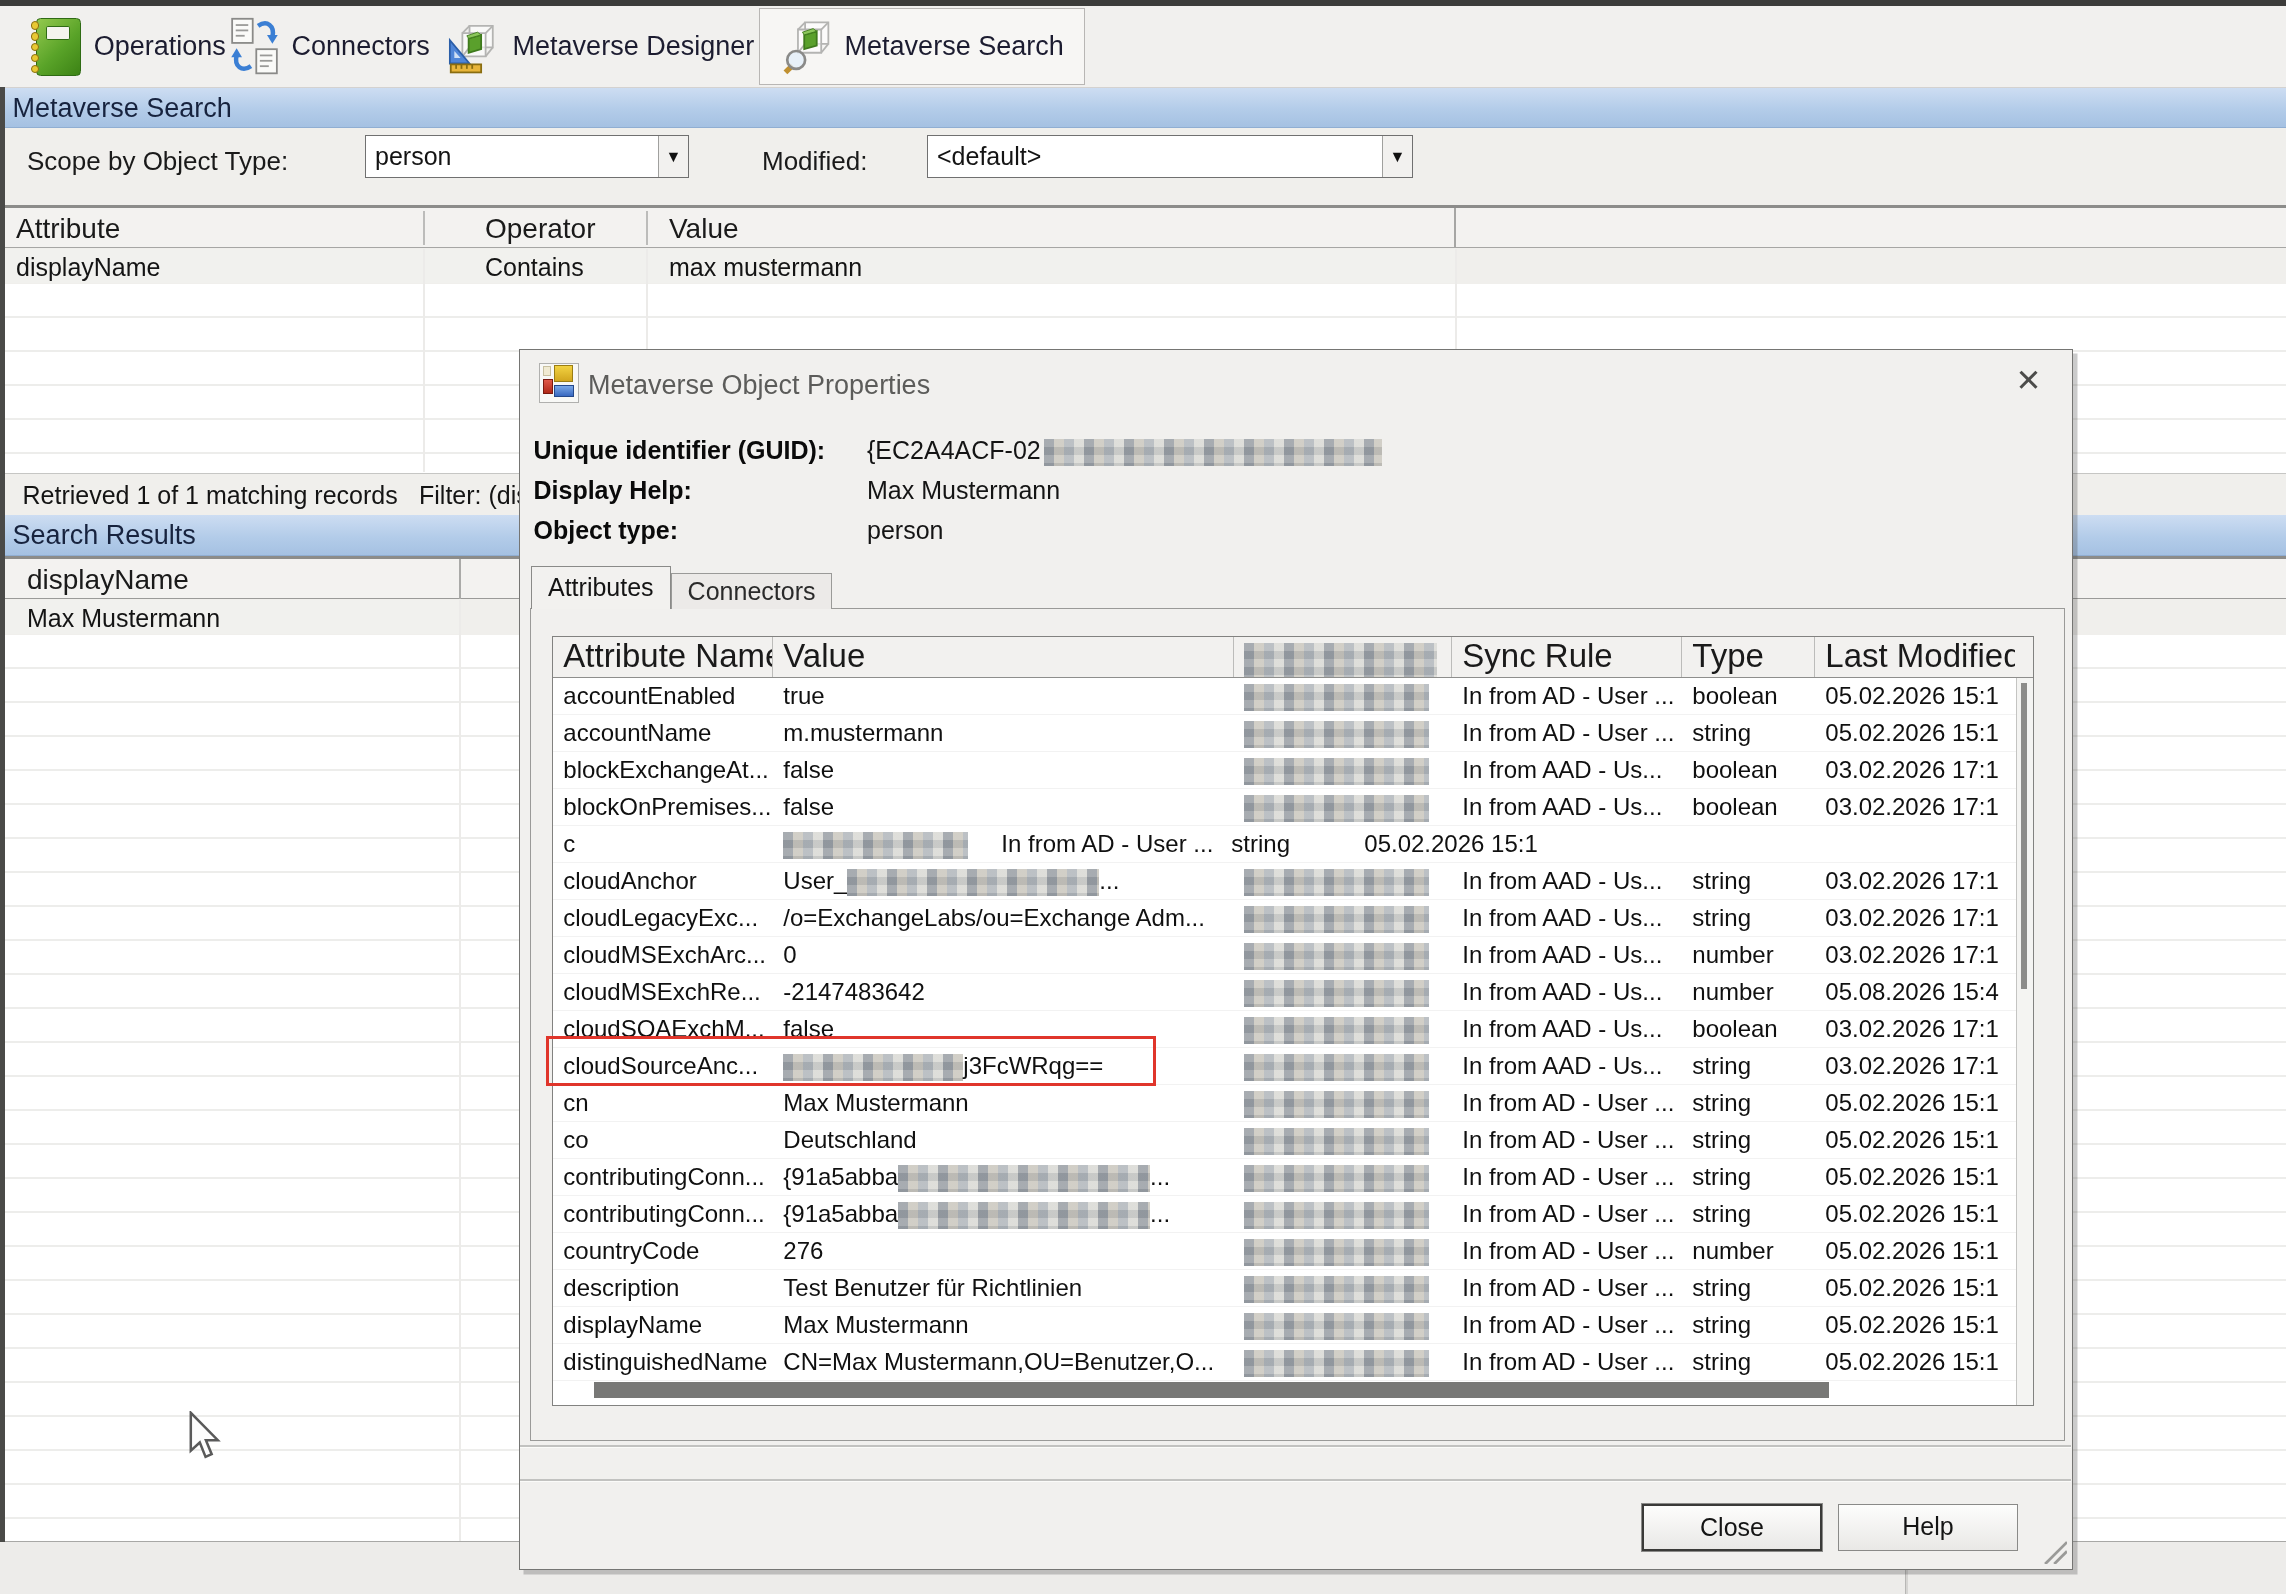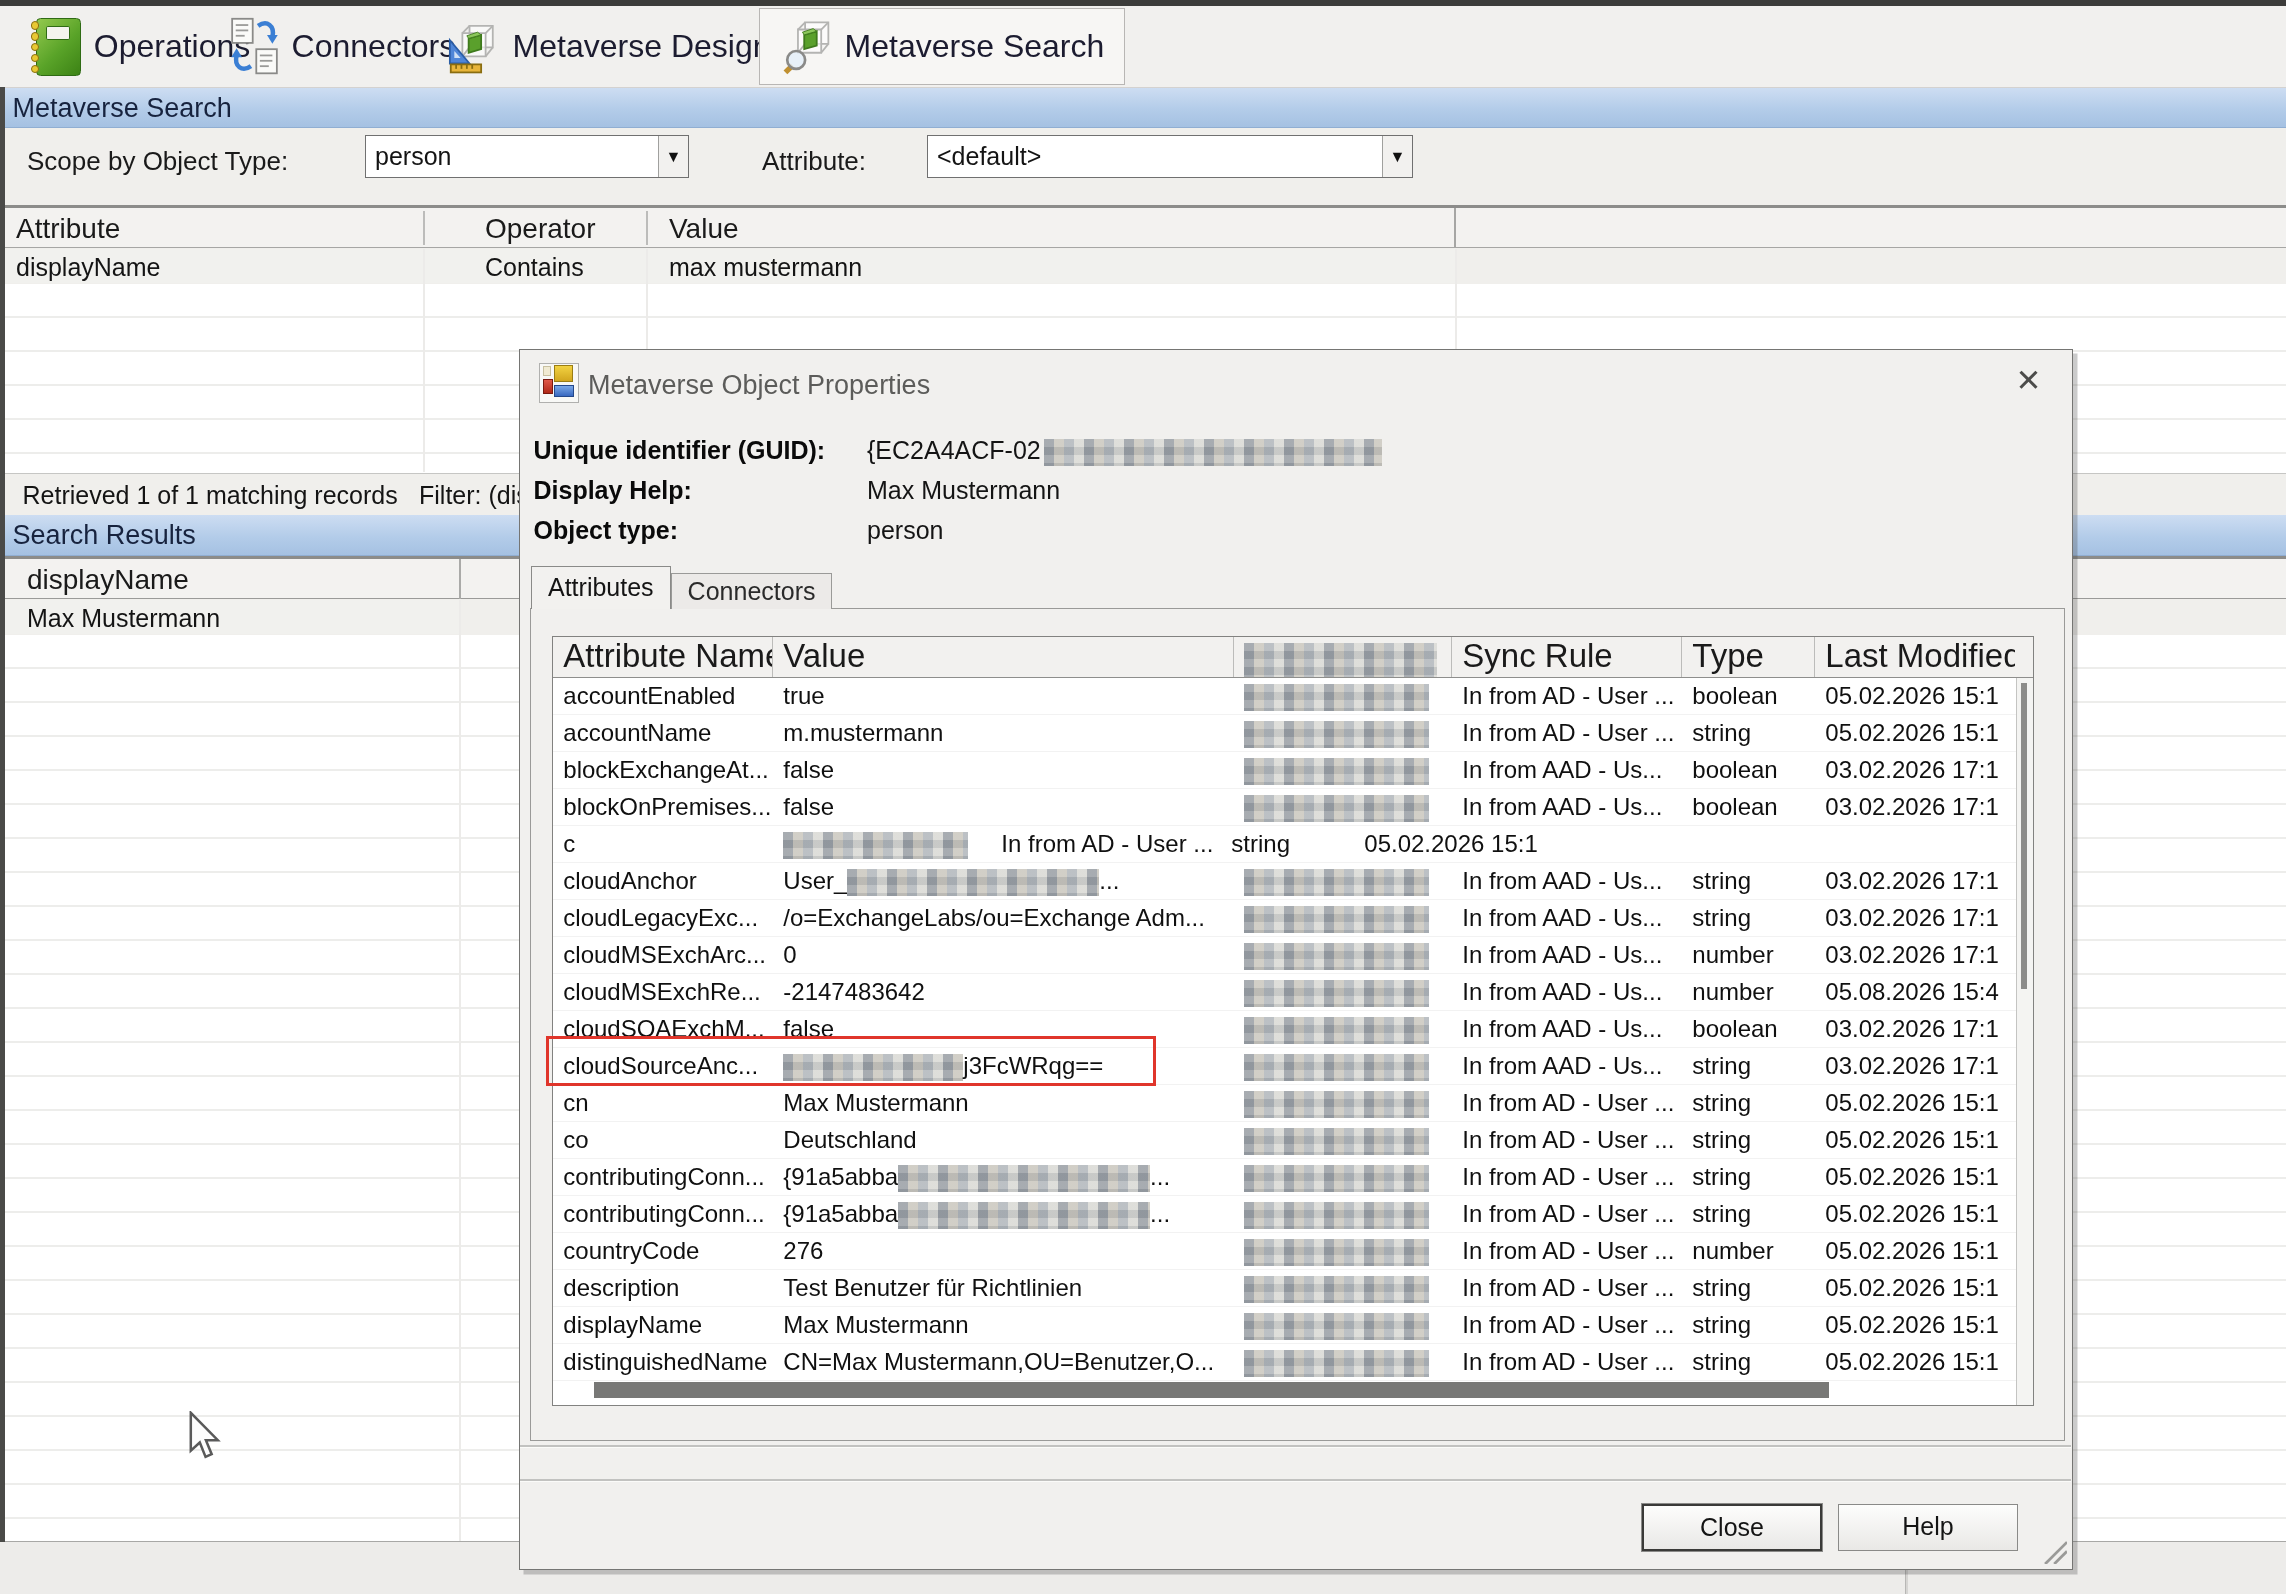--- a/index.html
+++ b/index.html
@@ -6,21 +6,21 @@
   .screen{
     position:relative;width:2286px;height:1595px;overflow:hidden;
     background:#f0efec;font-family:"Liberation Sans","DejaVu Sans",sans-serif;
     color:#141414;
   }
   
   .top-strip{position:absolute;left:0;top:0;width:2286px;height:6.3px;background:#3c3c3a;}
   .left-strip{position:absolute;left:0;top:87px;width:4.5px;height:1455px;background:#4a4a48;}
   
   .toolbar{position:absolute;left:0;top:6.3px;width:2286px;height:81px;background:#f1f0ee;border-bottom:1.8px solid #d4d2d0;}
-  .tb-item{position:absolute;top:0;height:81px;display:flex;align-items:center;gap:12.6px;font-size:32px;color:#1c1c30;}
+  .tb-item{position:absolute;top:0;height:81px;display:flex;align-items:center;gap:12.6px;font-size:27px;color:#1c1c30;}
   .tb-item.sel{background:#f7f6f4;border:0.9px solid #b8b6b4;box-sizing:border-box;padding:0 20px;top:1.8px;height:77px;}
   .tb-label{white-space:nowrap;}
   
   .op-book{position:relative;width:43px;height:56px;background:linear-gradient(135deg,#93c94e 0%,#59a328 55%,#3c8215 100%);border:1.8px solid #2f6b14;border-radius:4.5px;margin-left:7.2px;}
   .op-book i{position:absolute;left:-6.3px;width:6.3px;height:6.3px;background:#e8c832;border:0.9px solid #8a6d10;border-radius:50%;}
   .op-book .d1{top:2.7px}.op-book .d2{top:13.5px}.op-book .d3{top:24px}.op-book .d4{top:35px}.op-book .d5{top:46px}
   .op-book .lbl{position:absolute;left:9px;top:7.2px;width:21.6px;height:11.7px;background:#f4f4ee;border:0.9px solid #2f6b14;border-radius:1.8px;}
   
   .blue-bar{position:absolute;left:0;width:2286px;height:40px;background:linear-gradient(180deg,#cdddf2 0%,#b3cce9 55%,#a5c1e2 100%);border-bottom:0.9px solid #90aed2;font-size:27px;color:#17233e;line-height:40px;padding-left:12.6px;box-sizing:border-box;}
   
@@ -167,21 +167,21 @@
     </div>
   </div>
 
   <div class="blue-bar" style="top:88px;">Metaverse Search</div>
 
   <div class="fld-label" style="left:27px;top:146px;">Scope by Object Type:</div>
   <div class="combo" style="left:365px;top:135px;width:324px;">
     <span>person</span>
     <span class="btn">▼</span>
   </div>
-  <div class="fld-label" style="left:762px;top:146px;">Attribute:</div>
+  <div class="fld-label" style="left:762px;top:146px;">Modified:</div>
   <div class="combo" style="left:927px;top:135px;width:486px;">
     <span>&lt;default&gt;</span>
     <span class="btn">▼</span>
   </div>
 
   <div class="hline" style="top:205px;height:2.7px;"></div>
   <div class="band" style="top:208px;height:40px;border-bottom:1.8px solid #a6a6a4;">
     <span class="cap" style="left:16px;">Attribute</span>
     <span class="cap" style="left:485px;">Operator</span>
     <span class="cap" style="left:669px;">Value</span>

